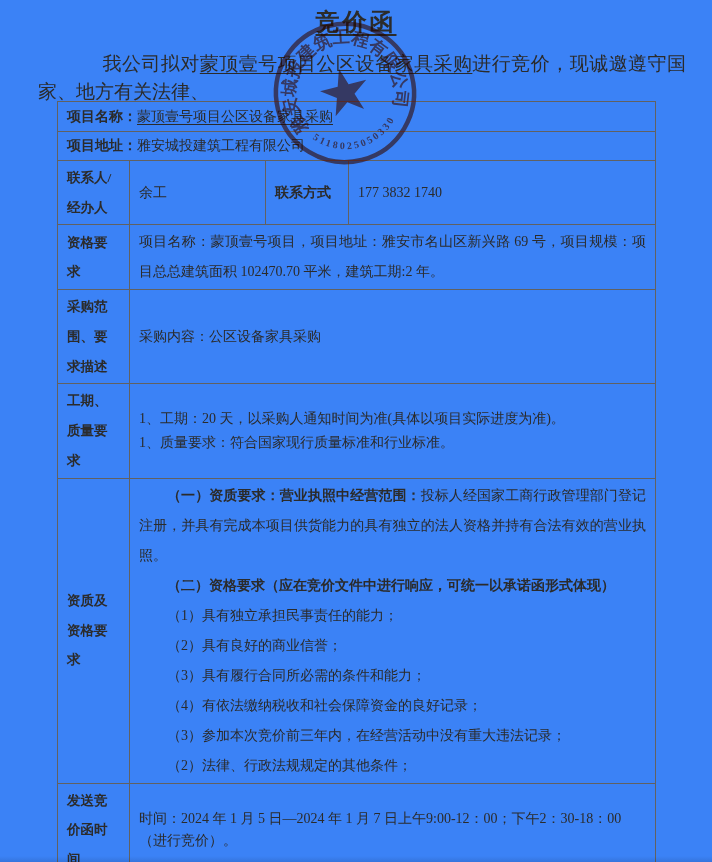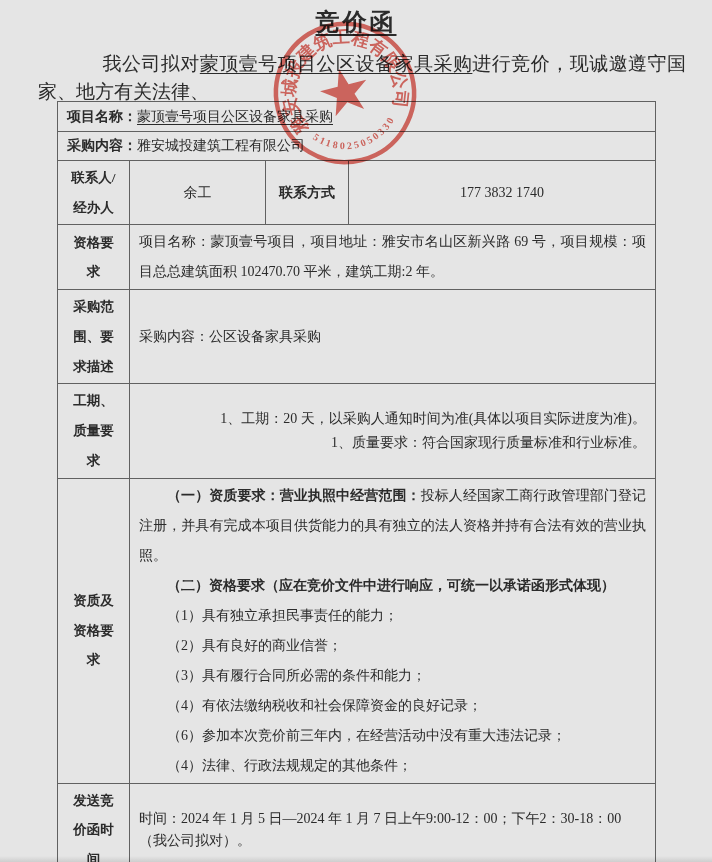--- a/index.html
+++ b/index.html
@@ -5,21 +5,21 @@
   * { margin: 0; padding: 0; box-sizing: border-box; }
   html, body { background: #ffffff; }
   body {
     width: 712px; height: 862px;
     font-family: "Liberation Serif", "DejaVu Serif", serif;
     color: #2b2b2b;
   }
   .page {
     position: relative;
     width: 712px; height: 862px;
-    background: #e5e5e5;
+    background: #3b82f6;
     overflow: hidden;
   }
   .page::after {
     content: "";
     position: absolute; left: 0; right: 0; bottom: 0; height: 6px;
     background: linear-gradient(to bottom, rgba(0,0,0,0), rgba(0,0,0,0.10));
     pointer-events: none;
   }
   .title {
     text-align: center;
@@ -51,38 +51,38 @@
     font-size: 14px;
   }
   table.doc td {
     border: 1px solid #616161;
     padding: 2px 9px;
     vertical-align: middle;
     word-break: break-all;
   }
   td.lab {
     font-weight: bold;
-    text-align: center;
+    text-align: left;
     padding: 2px 1px;
     font-size: 13.5px;
     line-height: 2.2;
   }
   td.top { vertical-align: top; }
   tr.r1 { height: 30px; }
   tr.r2 { height: 29px; }
   tr.r3 { height: 60px; }
   tr.r4 { height: 61px; }
   tr.r5 { height: 62px; }
   tr.r6 { height: 58px; }
   tr.r7 { height: 302px; }
   tr.r8 { height: 47px; }
-  .cell-center { text-align: center; }
+  .cell-center { }
   .ov { line-height: 30px; text-align: justify; }
   .scope-cell { padding-top: 8px; line-height: 28px; }
-  .sq-cell { padding-top: 6px; line-height: 24px; text-align: right; }
+  .sq-cell { padding-top: 6px; line-height: 24px; }
   .q-cell { padding-top: 5px; }
   .q-cell p, .q-cell .q-item {
     line-height: 30px;
     text-indent: 2em;
     text-align: justify;
     font-family: Liberation Serif, serif;
   }
   .time-cell { line-height: 22px; padding-top: 2px; }
 
   .seal {
@@ -110,21 +110,21 @@
       <col style="width:72px">
         <col style="width:136px">
         <col style="width:83px">
         <col style="width:307px">
     </colgroup>
     <tbody>
         <tr class="r1">
       <td colspan="4"><span class="b">项目名称：</span><span class="u">蒙顶壹号项目公区设备家具采购</span></td>
     </tr>
     <tr class="r2">
-      <td colspan="4"><span class="b">采购内容：</span><span>雅安城投建筑工程有限公司</span></td>
+      <td colspan="4"><span class="b">项目地址：</span><span>雅安城投建筑工程有限公司</span></td>
     </tr>
     <tr class="r3">
       <td class="lab">联系人/经办人</td>
       <td class="cell-center">余工</td>
       <td class="cell-center b">联系方式</td>
       <td class="cell-center">177 3832 1740</td>
     </tr>
     <tr class="r4">
       <td class="lab">资格要求</td>
       <td colspan="3" class="ov">项目名称：蒙顶壹号项目，项目地址：雅安市名山区新兴路 69 号，项目规模：项目总总建筑面积 102470.70 平米，建筑工期:2 年。</td>
@@ -142,29 +142,29 @@
     </tr>
     <tr class="r7">
       <td class="lab">资质及资格要求</td>
       <td colspan="3" class="top q-cell">
         <p><span class="b">（一）资质要求：营业执照中经营范围：</span><span>投标人经国家工商行政管理部门登记注册，并具有完成本项目供货能力的具有独立的法人资格并持有合法有效的营业执照。</span></p>
         <p class="b">（二）资格要求（应在竞价文件中进行响应，可统一以承诺函形式体现）</p>
         <div class="q-item">（1）具有独立承担民事责任的能力；</div>
         <div class="q-item">（2）具有良好的商业信誉；</div>
         <div class="q-item">（3）具有履行合同所必需的条件和能力；</div>
         <div class="q-item">（4）有依法缴纳税收和社会保障资金的良好记录；</div>
-        <div class="q-item">（6）参加本次竞价前三年内，在经营活动中没有重大违法记录；</div>
-        <div class="q-item">（4）法律、行政法规规定的其他条件；</div>
+        <div class="q-item">（3）参加本次竞价前三年内，在经营活动中没有重大违法记录；</div>
+        <div class="q-item">（2）法律、行政法规规定的其他条件；</div>
       </td>
     </tr>
     <tr class="r8">
       <td class="lab">发送竞价函时间</td>
       <td colspan="3" class="time-cell">
         <div>时间：2024 年 1 月 5 日—2024 年 1 月 7 日上午9:00-12：00；下午2：30-18：00</div>
-        <div>（我公司拟对）。</div>
+        <div>（进行竞价）。</div>
       </td>
     </tr>
 
   </tbody>
     </table>
 
   <svg class="seal" viewBox="-78 -78 156 156" xmlns="http://www.w3.org/2000/svg">
     <defs>
       <path id="arcTop" d="M -43.3 25 A 50 50 0 1 1 43.3 25" fill="none"></path>
       <path id="arcBottom" d="M -50.8 23.7 A 56 56 0 0 0 50.8 23.7" fill="none"></path>

